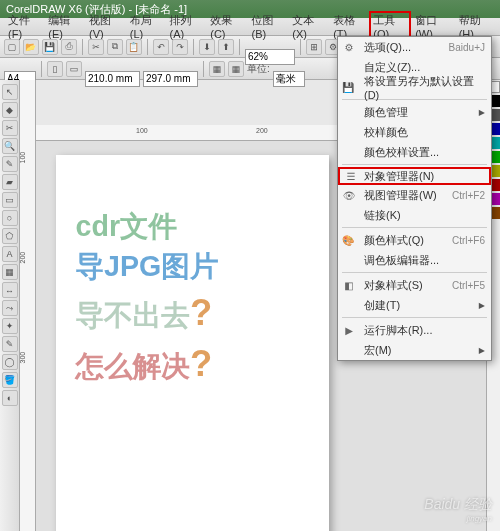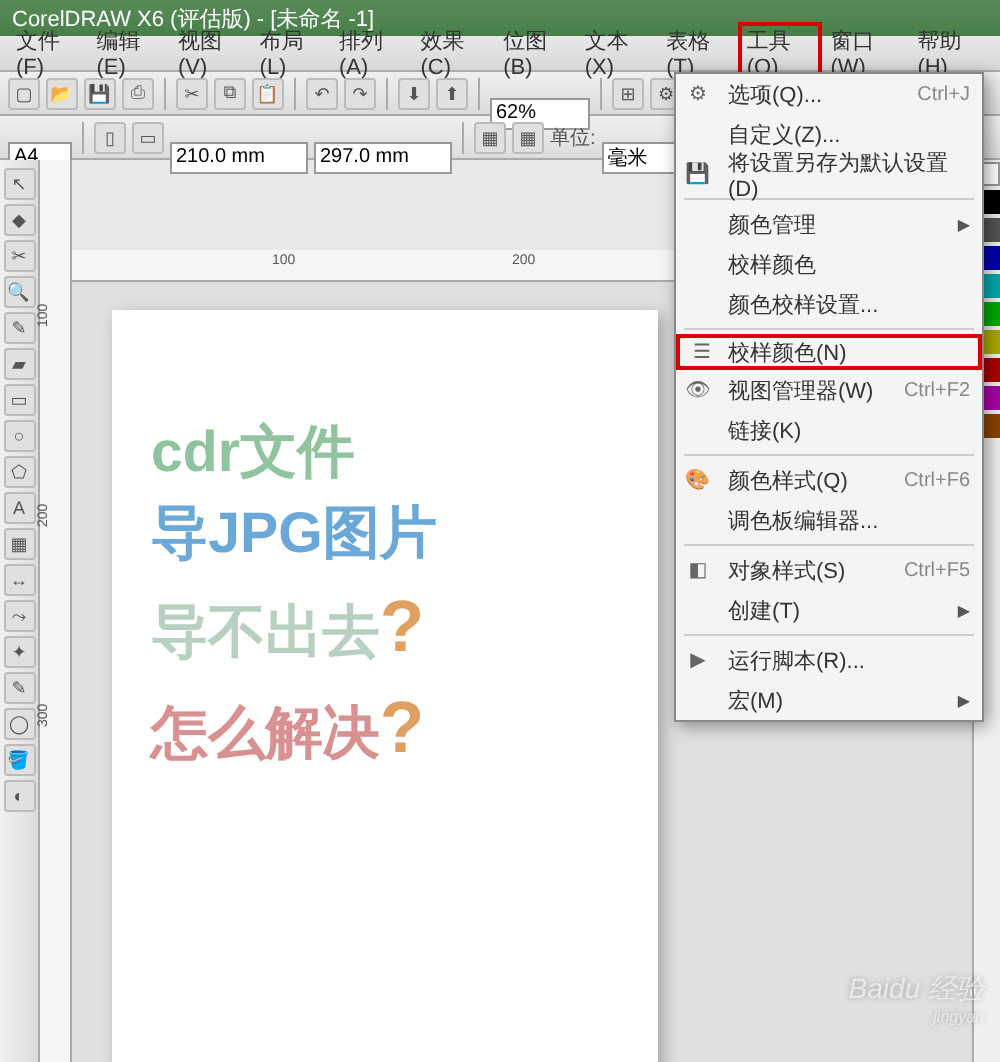--- a/index.html
+++ b/index.html
@@ -6,21 +6,21 @@
 body { width: 500px; height: 531px; background: #e8e8e8; overflow: hidden; position: relative; font-size: 11px; }
 .titlebar { height: 18px; background: linear-gradient(#5a8a5a,#488048); color: #fff; padding: 2px 6px; font-size: 11px; display: flex; }
 .menubar { height: 18px; background: linear-gradient(#e8e8e8,#d8d8d8); display: flex; align-items: center; padding: 0 4px; font-size: 11px; color: #333; border-bottom: 1px solid #aaa; }
 .menubar span { padding: 2px 4px; cursor: default; }
 .menubar span.highlighted { border: 2px solid #d00; padding: 0 2px; }
 .toolbar1, .toolbar2 { height: 22px; background: linear-gradient(#f0f0f0,#dcdcdc); border-bottom: 1px solid #aaa; display: flex; align-items: center; padding: 0 4px; gap: 3px; }
 .tb-icon { width: 16px; height: 16px; background: #e0e0e0; border: 1px solid #bbb; border-radius: 2px; display: inline-flex; align-items: center; justify-content: center; font-size: 9px; color: #555; }
 .tb-sep { width: 1px; height: 16px; background: #aaa; margin: 0 2px; }
 .tb-input { height: 16px; font-size: 10px; border: 1px solid #999; background: #fff; padding: 0 2px; margin-top: 20px; }
 .zoom { width: 50px; }
-.dim { width: 69px; }
+.dim { width: 55px; }
 .main { display: flex; height: 451px; }
 .left-tools { width: 20px; background: linear-gradient(90deg,#f0f0f0,#dcdcdc); border-right: 1px solid #aaa; display: flex; flex-direction: column; align-items: center; padding-top: 4px; gap: 2px; }
 .left-tools .tb-icon { width: 16px; height: 16px; }
 .ruler-v { width: 16px; background: #f5f5f5; border-right: 1px solid #aaa; position: relative; font-size: 7px; color: #555; }
 .ruler-v .tick { position: absolute; left: 2px; transform: rotate(-90deg); transform-origin: left; }
 .canvas-wrap { flex: 1; background: #e0e0e0; position: relative; overflow: hidden; margin-top: 45px; }
 .ruler-h { height: 16px; background: #f5f5f5; border-bottom: 1px solid #aaa; position: relative; font-size: 7px; color: #555; }
 .ruler-h .tick { position: absolute; top: 2px; }
 .page { position: absolute; left: 20px; top: 30px; width: 210px; height: 297px; background: #fff; box-shadow: 2px 2px 6px rgba(0,0,0,0.3); transform: scale(1.3); transform-origin: top left; }
 .page-text { padding: 40px 15px; font-size: 22px; font-weight: bold; line-height: 1.4; }
@@ -32,21 +32,21 @@
 .right-palette { width: 14px; background: #f0f0f0; border-left: 1px solid #aaa; display: flex; flex-direction: column; }
 .swatch { width: 12px; height: 12px; margin: 1px; }
 .dropdown { position: absolute; left: 337px; top: 36px; width: 155px; background: #f4f4f4; border: 1px solid #888; box-shadow: 2px 2px 8px rgba(0,0,0,0.4); z-index: 100; font-size: 11px; color: #333; }
 .dropdown .item { display: flex; align-items: center; height: 20px; padding: 0 6px 0 26px; position: relative; cursor: default; }
 .dropdown .item.highlighted { border: 2px solid #d00; padding: 0 4px 0 24px; height: 18px; }
 .dropdown .item .icon { position: absolute; left: 4px; width: 14px; height: 14px; display: flex; align-items: center; justify-content: center; font-size: 10px; color: #666; }
 .dropdown .item .label { flex: 1; }
 .dropdown .item .shortcut { color: #888; font-size: 10px; }
 .dropdown .item .arrow { color: #555; font-size: 8px; }
 .dropdown .sep { height: 1px; background: #ccc; margin: 2px 4px; }
-.watermark { position: absolute; right: 8px; bottom: 18px; color: rgba(255,255,255,0.6); font-size: 14px; font-style: italic; text-shadow: 0 0 3px rgba(0,0,0,0.3); }
+.watermark { position: absolute; right: 8px; bottom: 8px; color: rgba(255,255,255,0.6); font-size: 14px; font-style: italic; text-shadow: 0 0 3px rgba(0,0,0,0.3); }
 .watermark small { display:block; font-size: 8px; text-align: right; }
 </style>
 </head>
 <body>
 
 <div class="titlebar">
   <span>CorelDRAW X6 (评估版) - [未命名 -1]</span>
 </div>
 
 <div class="menubar">
@@ -90,21 +90,21 @@
   <input class="tb-input" style="width: 32px;" value="A4">
   <span class="tb-sep"></span>
   <span class="tb-icon">▯</span>
   <span class="tb-icon">▭</span>
   <input class="tb-input dim" value="210.0 mm" style="">
   <input class="tb-input dim" value="297.0 mm" style="">
   <span class="tb-sep"></span>
   <span class="tb-icon">▦</span>
   <span class="tb-icon">▦</span>
   <span style="font-size:10px;color:#555">单位:</span>
-  <input class="tb-input" style="width: 51px;" value="毫米">
+  <input class="tb-input" style="width: 32px;" value="毫米">
 </div>
 
 <div class="main">
   <div class="left-tools">
     <span class="tb-icon">↖</span>
     <span class="tb-icon">◆</span>
     <span class="tb-icon">✂</span>
     <span class="tb-icon">🔍</span>
     <span class="tb-icon">✎</span>
     <span class="tb-icon">▰</span>
@@ -154,21 +154,21 @@
     <div class="swatch" style="background:#a00"></div>
     <div class="swatch" style="background:#a0a"></div>
     <div class="swatch" style="background:#840"></div>
   </div>
 </div>
 
 <div class="dropdown">
   <div class="item">
     <span class="icon">⚙</span>
     <span class="label">选项(Q)...</span>
-    <span class="shortcut">Ctrl+J</span>
+    <span class="shortcut">Baidu+J</span>
   </div>
   <div class="item">
     <span class="label">自定义(Z)...</span>
   </div>
   <div class="item">
     <span class="icon">💾</span>
     <span class="label">将设置另存为默认设置(D)</span>
   </div>
   <div class="sep"></div>
   <div class="item">
@@ -177,21 +177,21 @@
   </div>
   <div class="item">
     <span class="label">校样颜色</span>
   </div>
   <div class="item">
     <span class="label">颜色校样设置...</span>
   </div>
   <div class="sep"></div>
   <div class="item highlighted">
     <span class="icon">☰</span>
-    <span class="label">校样颜色(N)</span>
+    <span class="label">对象管理器(N)</span>
   </div>
   <div class="item">
     <span class="icon">👁</span>
     <span class="label">视图管理器(W)</span>
     <span class="shortcut">Ctrl+F2</span>
   </div>
   <div class="item">
     <span class="label">链接(K)</span>
   </div>
   <div class="sep"></div>

